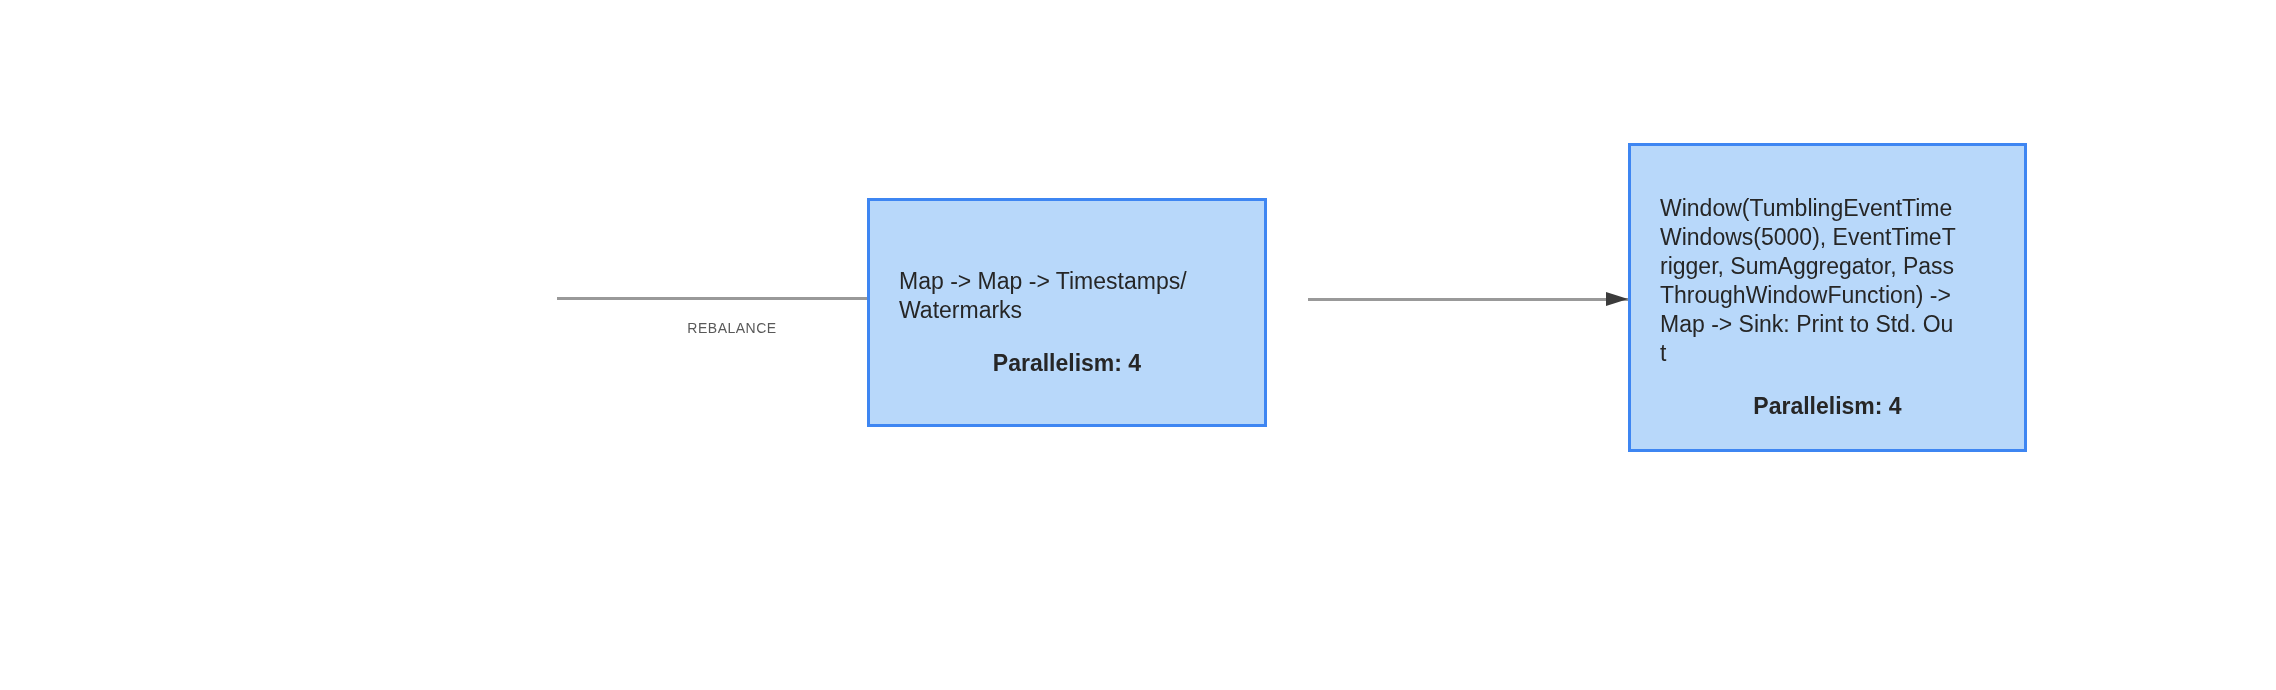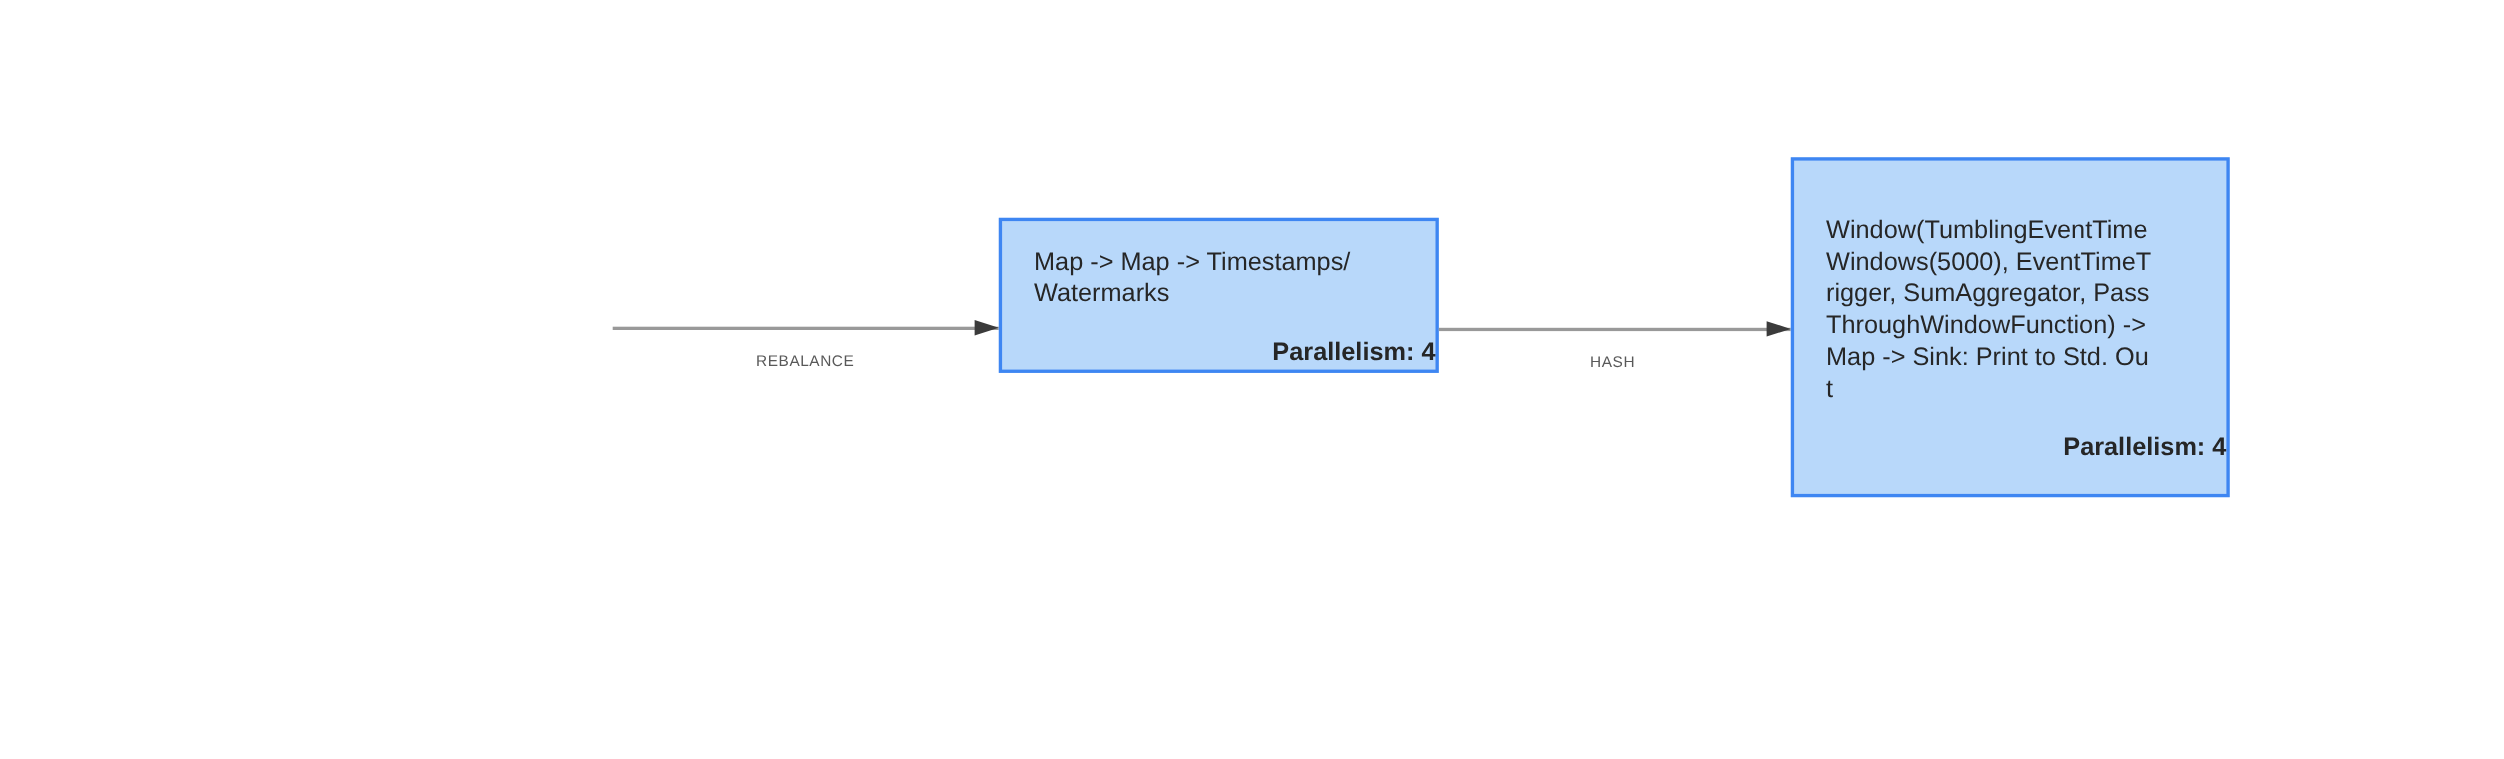--- a/index.html
+++ b/index.html
@@ -13,21 +13,21 @@
     position: relative;
     width: 2276px; height: 690px;
     background: #ffffff;
   }
   .node {
     position: absolute;
     background: #B8D8FA;
     border: 3px solid #3E86F2;
     display: flex;
     flex-direction: column;
-    align-items: flex-end;
+    align-items: center;
     justify-content: center;
     padding-top: 20px;
     color: #262626;
     font-size: 23px;
     line-height: 29px;
     cursor: pointer;
   }
   .node-name {
     align-self: flex-start;
     margin-left: 29px;
@@ -35,21 +35,21 @@
     text-align: left;
     word-break: break-all;
     white-space: pre-wrap;
   }
   .node-parallelism {
     margin-top: 24px;
     font-weight: bold;
     text-align: center;
   }
   .node-source      { left: 158px;  top: 213px; width: 399px; height: 167px; }
-  .node-map-chain   { left: 908px;  top: 198px; width: 400px; height: 141px; }
+  .node-map-chain   { left: 867px;  top: 198px; width: 400px; height: 229px; }
   .node-window-sink { left: 1628px; top: 143px; width: 399px; height: 309px; }
 
   .edge-line {
     position: absolute;
     height: 3px;
     background: #999999;
   }
   .edge-line-1 { left: 557px;  top: 297px; width: 351px; }
   .edge-line-2 { left: 1308px; top: 298px; width: 320px; }
 
@@ -84,20 +84,19 @@
   <div class="arrowhead arrowhead-1"></div>
   <div class="edge-label edge-label-1">REBALANCE</div>
 
   <div class="node node-map-chain">
     <div class="node-name">Map -&gt; Map -&gt; Timestamps/Watermarks</div>
     <div class="node-parallelism">Parallelism: 4</div>
   </div>
 
   <div class="edge-line edge-line-2"></div>
   <div class="arrowhead arrowhead-2"></div>
-  <div class="edge-label edge-label-2">HASH</div>
 
   <div class="node node-window-sink">
     <div class="node-name">Window(TumblingEventTimeWindows(5000), EventTimeTrigger, SumAggregator, PassThroughWindowFunction) -&gt; Map -&gt; Sink: Print to Std. Out</div>
     <div class="node-parallelism">Parallelism: 4</div>
   </div>
 
 </div>
 
 </body></html>

